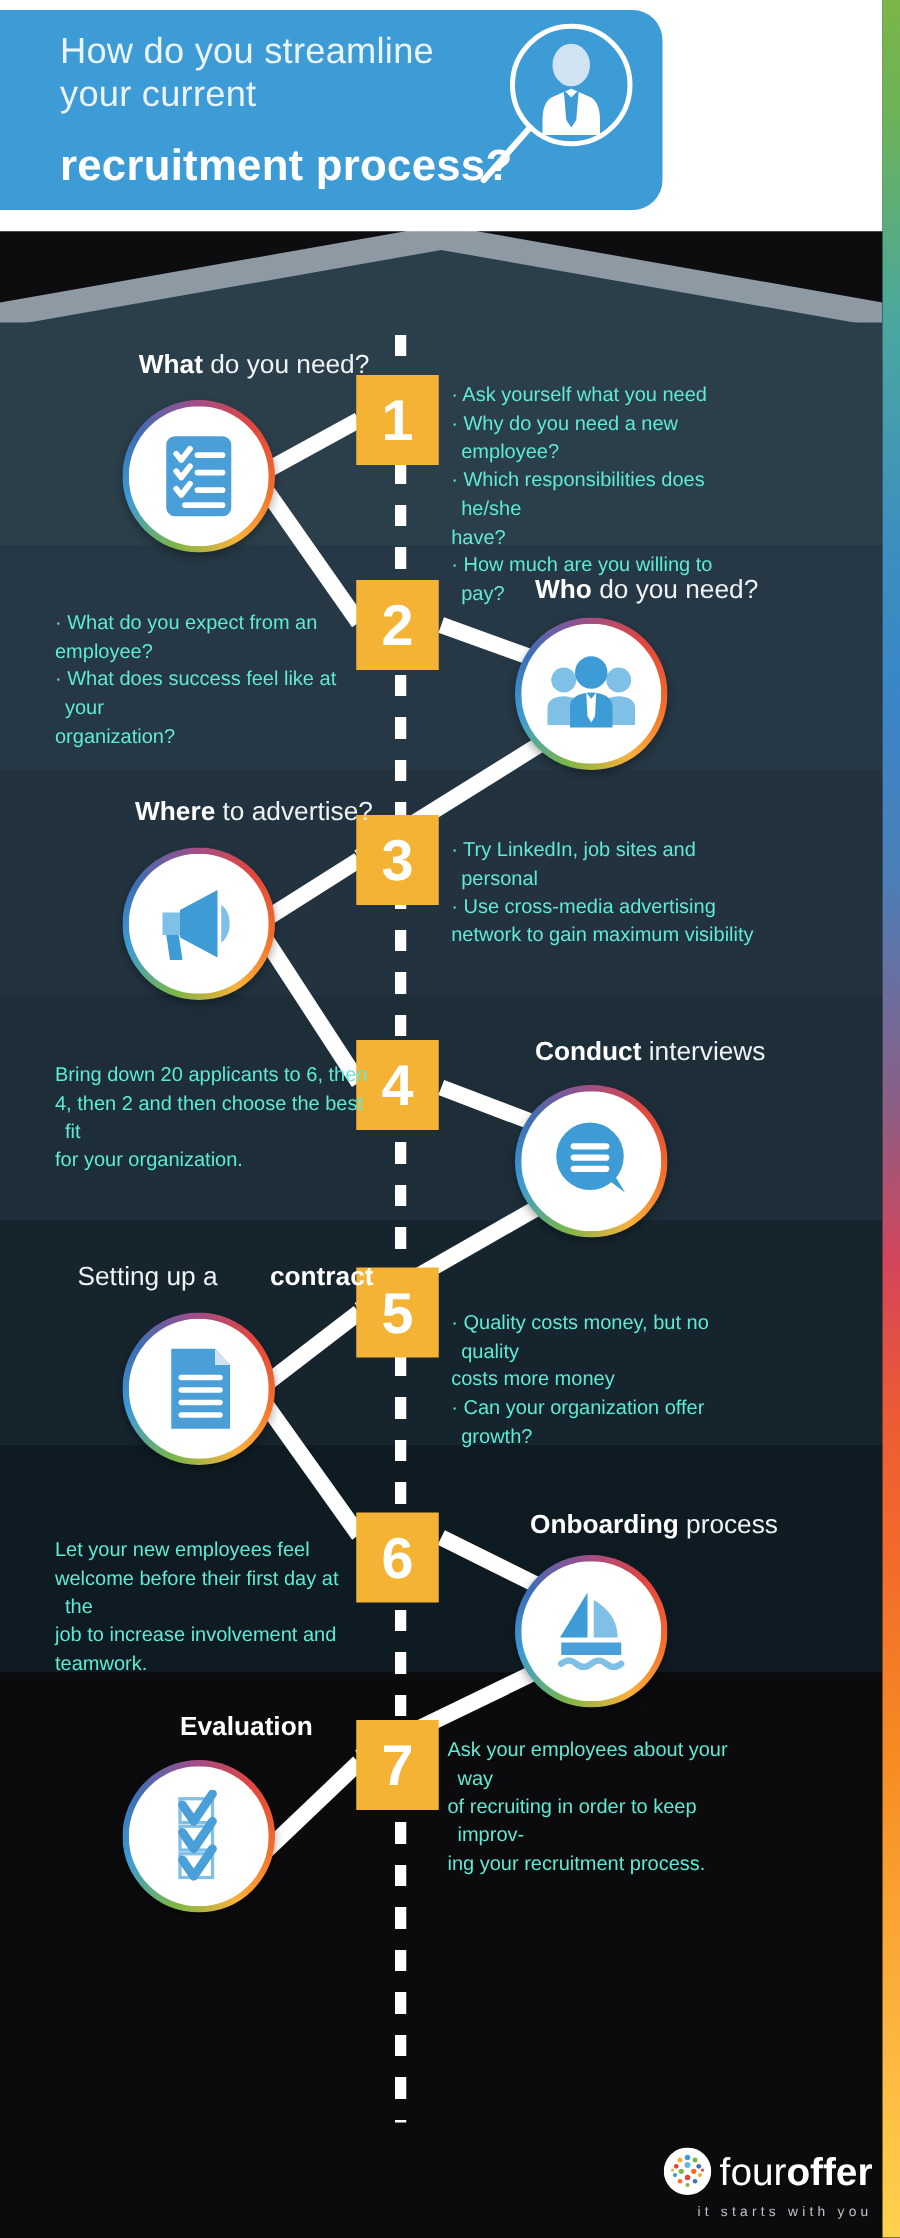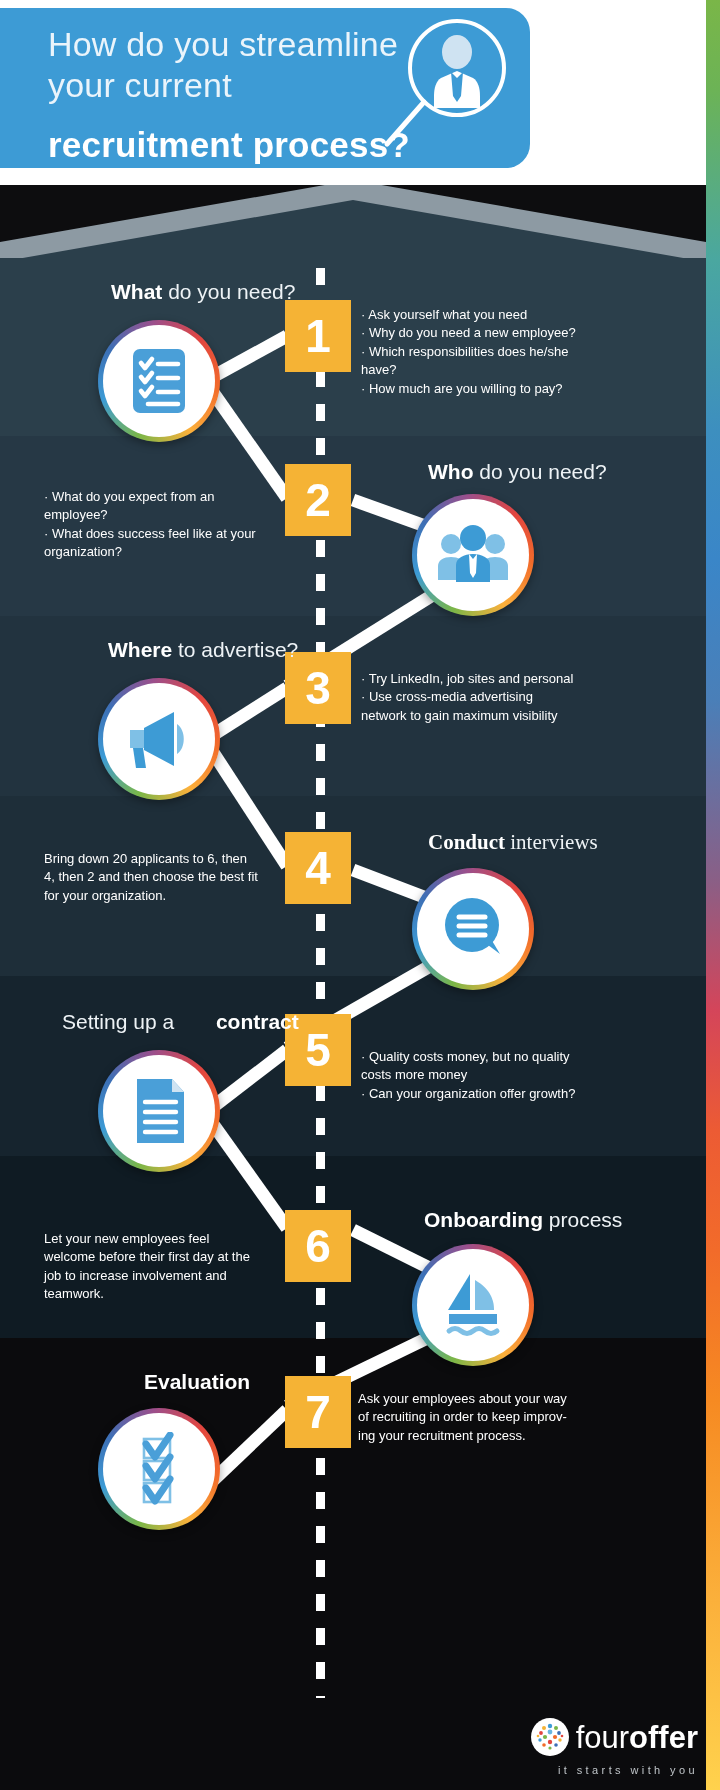--- a/index.html
+++ b/index.html
@@ -25,21 +25,21 @@
   }
   .header-card{
     position:absolute; top:8px; left:0; width:530px; height:160px;
     background:#3d9bd5; border-radius:0 24px 24px 0;
   }
   .header-title{
     position:absolute; left:48px; top:24px; width:370px;
     color:#ffffff; line-height:1.22; letter-spacing:.2px;
   }
   .header-title .l1, .header-title .l2{
-    display:block; font-size:34px; font-weight:300; color:#eaf4fb;
+    display:block; font-size:29px; font-weight:300; color:#eaf4fb;
   }
   .header-title .l3{
     display:block; font-size:35px; font-weight:bold; color:#ffffff; margin-top:17px;
   }
   .magnifier{ position:absolute; left:375px; top:16px; width:140px; height:140px; }
 
   
   .chevron{
     position:absolute; top:180px; left:0; width:706px; height:105px; z-index:5;
   }
@@ -86,21 +86,21 @@
   }
   .circle .ico{ width:74px; height:74px; display:block; }
 
   
   .sec-title{
     position:absolute; z-index:15; font-size:21px; color:#eef3f6;
     white-space:nowrap; font-weight:300;
   }
   .sec-title b{ font-weight:bold; color:#ffffff;margin-left:36px; }
   .sec-body{
-    position:absolute; z-index:15; font-size:13px; color:#ffffff;
+    position:absolute; z-index:15; font-size:16px; color:#5eead4;
     line-height:1.42; font-weight:400;
   }
   .sec-body .li{ display:block; text-indent:-8px; padding-left:8px; }
 
   
   .footer-logo{ position:absolute; right:22px; bottom:34px; z-index:20;
                 display:flex; align-items:center; }
   .logo-mark{ width:38px; height:38px; margin-right:7px; }
   .logo-text{ color:#ffffff; font-size:31px; line-height:1; font-weight:300; }
   .logo-text b{ font-weight:bold; }
@@ -229,21 +229,21 @@
       <path d="M11 46 L21 46 L24 66 L14 66 Z" fill="#3d9bd5"></path>
     </svg>
   </div>
   <div class="sec-body" style="left:361px; top:412px; width:244px;">
     <span class="li">· Try LinkedIn, job sites and personal</span>
     <span class="li">· Use cross-media advertising</span>
     <span class="li">   network to gain maximum visibility</span>
   </div>
 
   <div class="numbox" style="left:285px; top:574px;">4</div>
-  <div class="sec-title" style="left:392px; top:572px;font-family:Liberation Serif, serif;">
+  <div class="sec-title" style="left:392px; top:572px;">
     <b>Conduct</b><span> interviews</span>
   </div>
   <div class="circle" style="left:412px; top:610px;">
     <svg class="ico" viewBox="0 0 74 74">
       <circle cx="36" cy="33" r="27" fill="#3d9bd5"></circle>
       <path d="M48 50 L64 62 L52 42 Z" fill="#3d9bd5"></path>
       <g stroke="#ffffff" stroke-width="5" stroke-linecap="round">
         <line x1="23" y1="25" x2="49" y2="25"></line>
         <line x1="23" y1="34" x2="49" y2="34"></line>
         <line x1="23" y1="43" x2="49" y2="43"></line>

